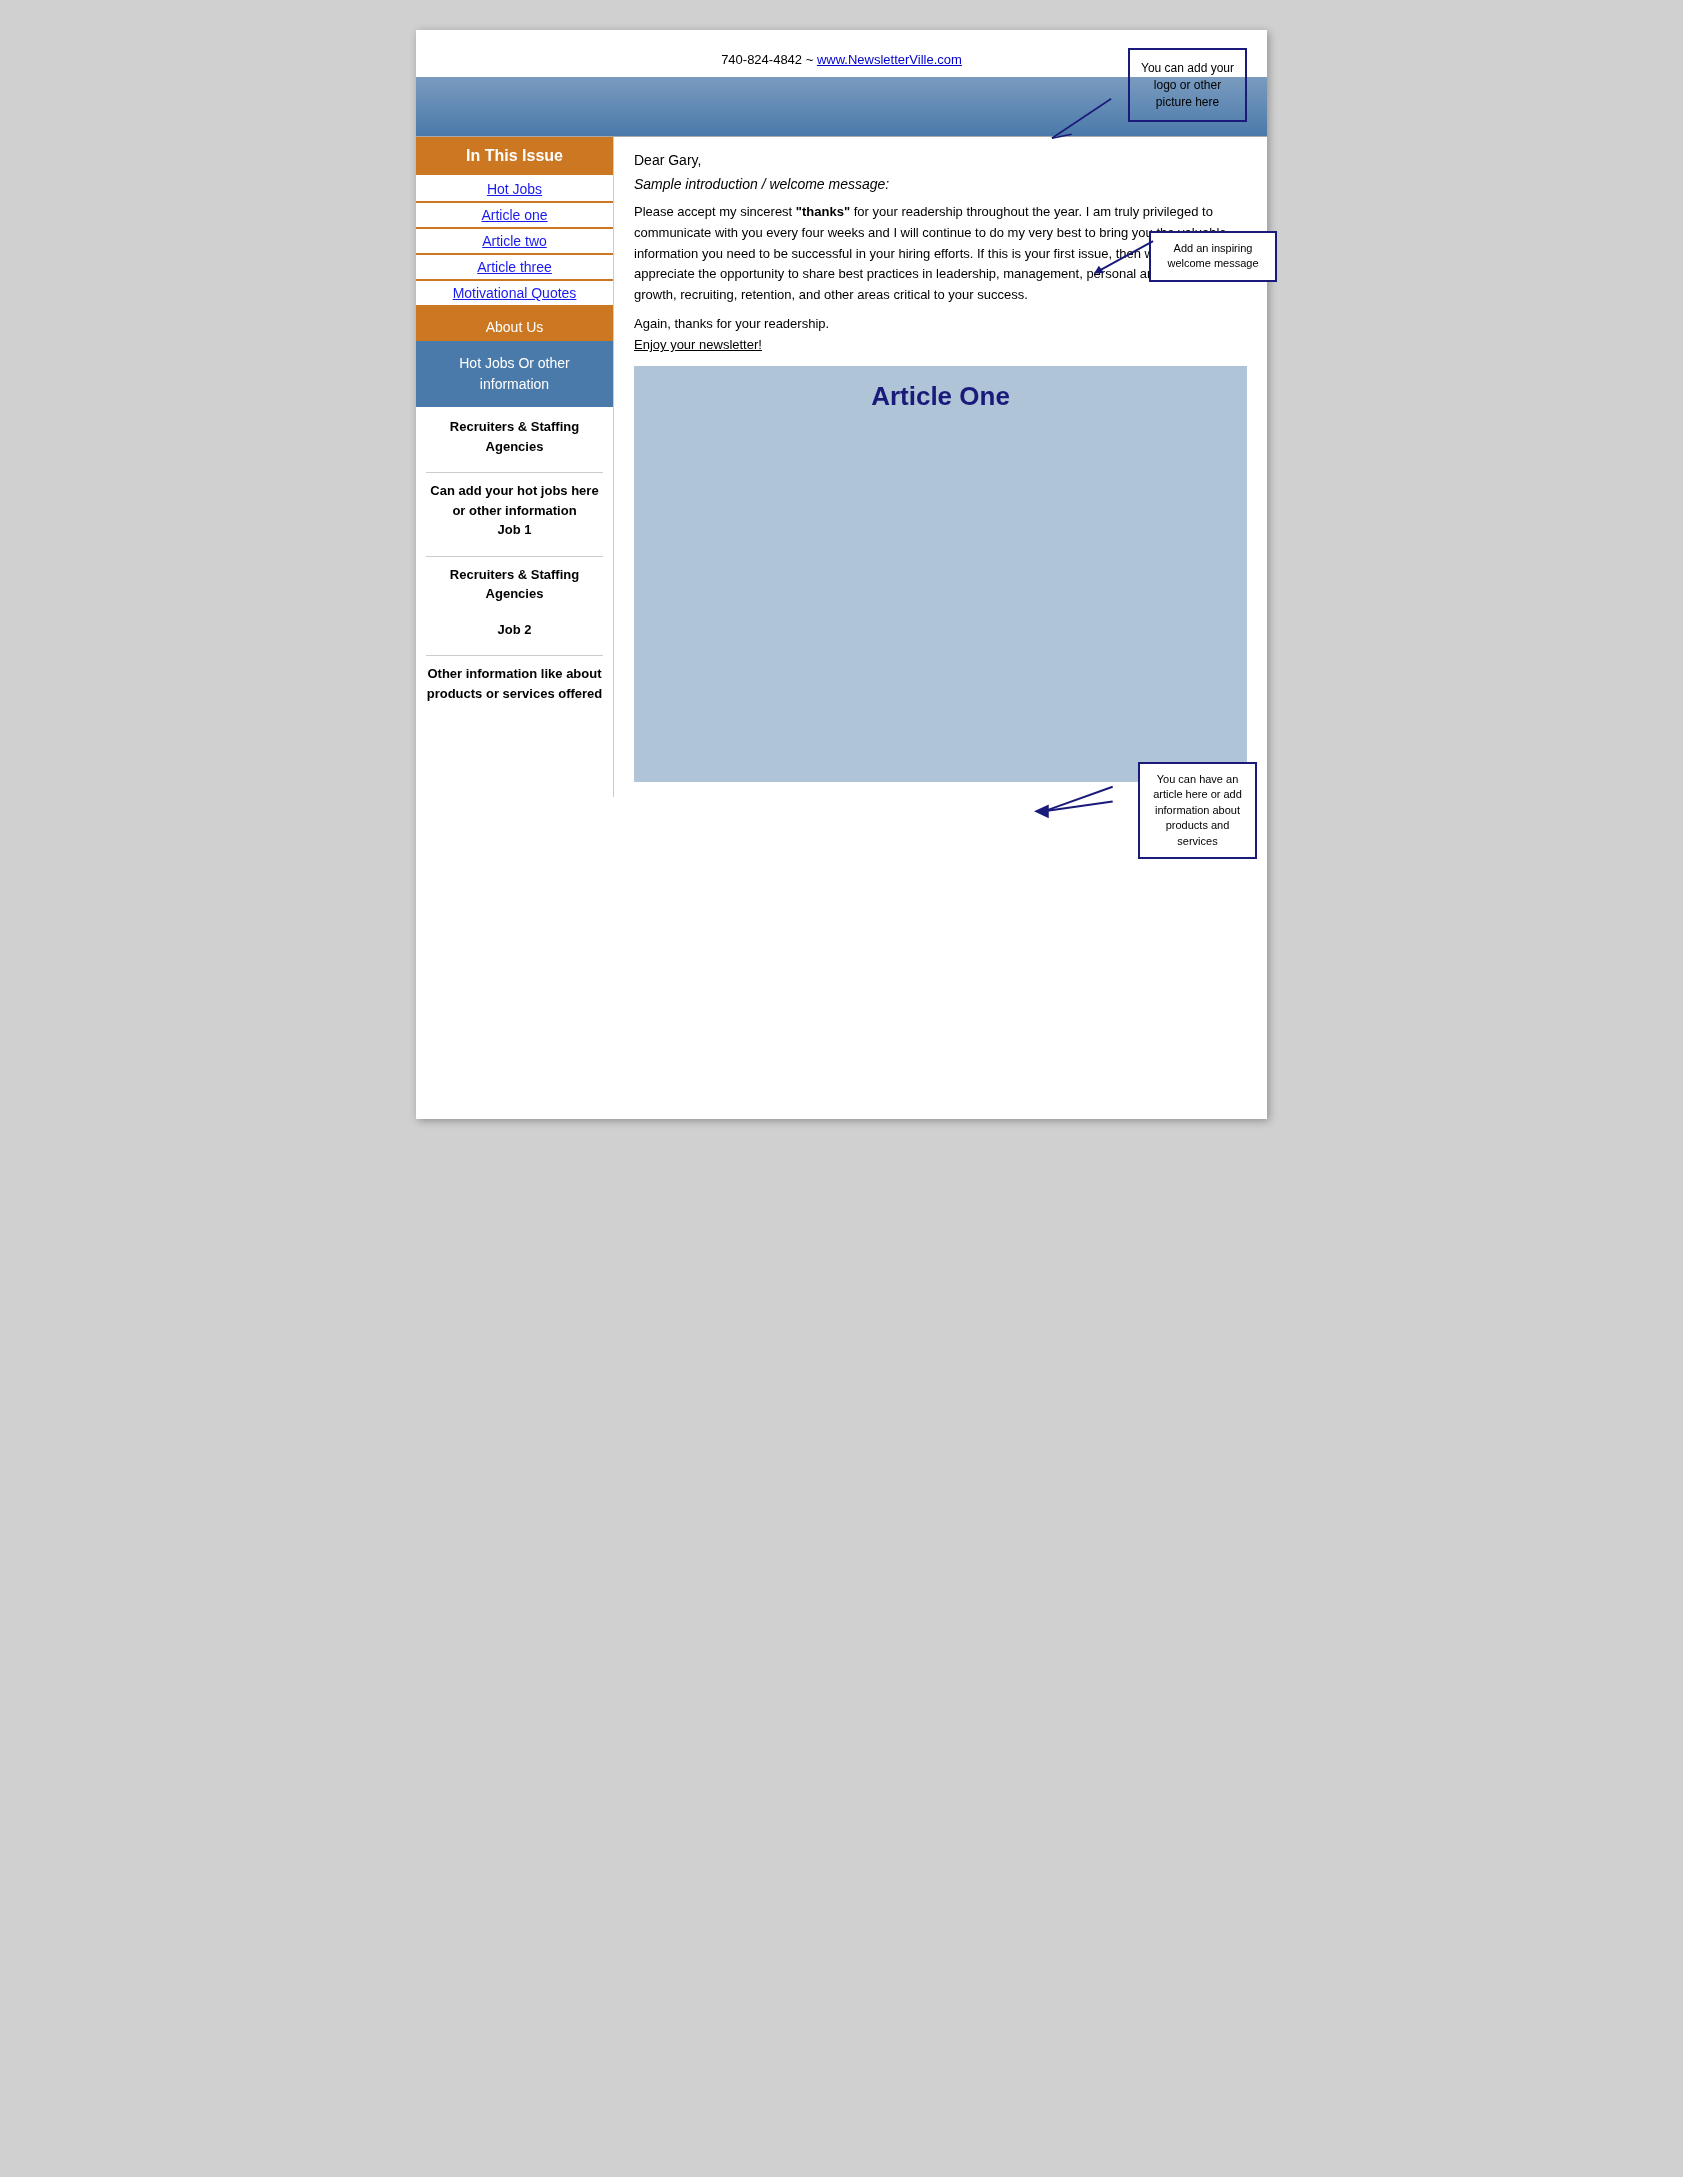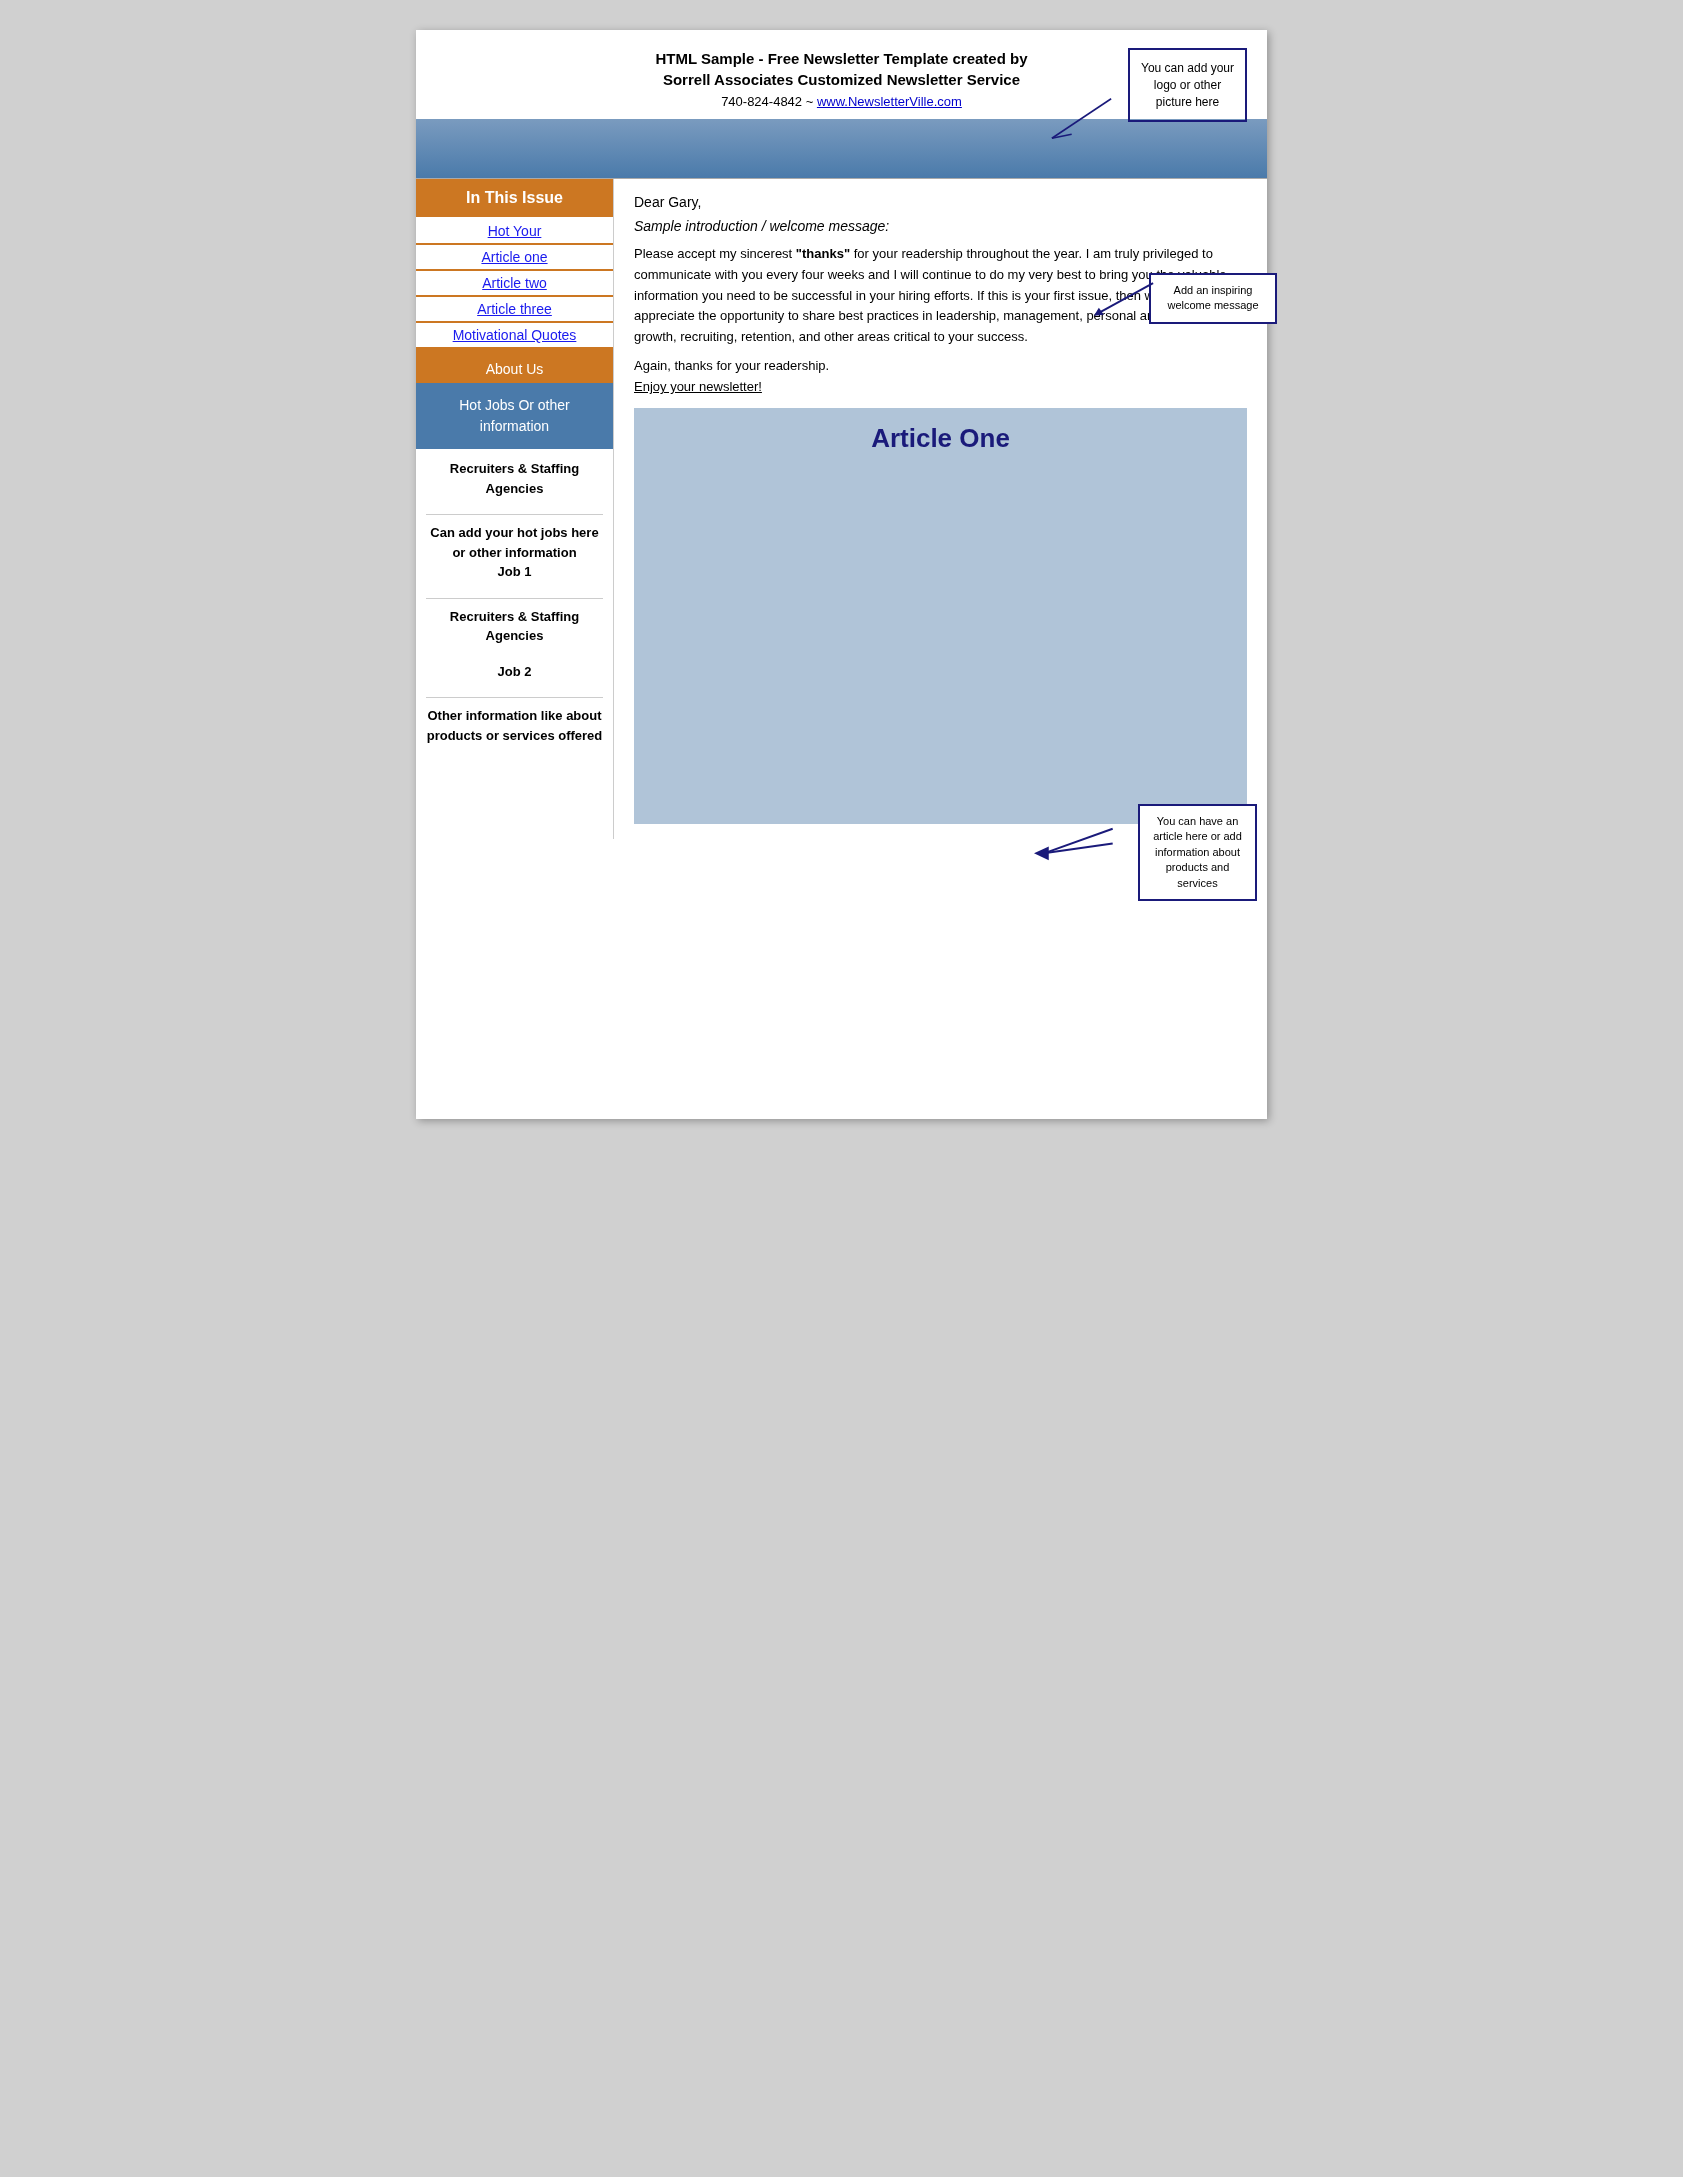--- a/index.html
+++ b/index.html
@@ -203,24 +203,20 @@
       color: #1a1a7a;
       margin-bottom: 15px;
     }
   </style>
 </head>
 <body>
 
 <div class="page">
 
   <div class="page-header">
-    <div class="page-header-title">
-      <span>HTML Sample - Free Newsletter Template created by</span><br>
-      <span>Sorrell Associates Customized Newsletter Service</span>
-    </div>
     <div class="page-header-contact">
       <span>740-824-4842 ~ </span>
       <a href="#">www.NewsletterVille.com</a>
     </div>
 
     <div class="logo-box">
       <span>You can add your logo or other picture here</span>
     </div>
 
     <svg class="arrow-logo" viewBox="0 0 100 70">
@@ -235,21 +231,21 @@
 
   <div class="main-layout">
 
     <div class="sidebar">
 
       <div class="sidebar-section-header">
         <span>In This Issue</span>
       </div>
 
       <div class="sidebar-nav">
-        <a href="#">Hot Your</a>
+        <a href="#">Hot Jobs</a>
         <a href="#">Article one</a>
         <a href="#">Article two</a>
         <a href="#">Article three</a>
         <a href="#">Motivational Quotes</a>
       </div>
 
       <div class="sidebar-about">
         <span>About Us</span>
       </div>
 

